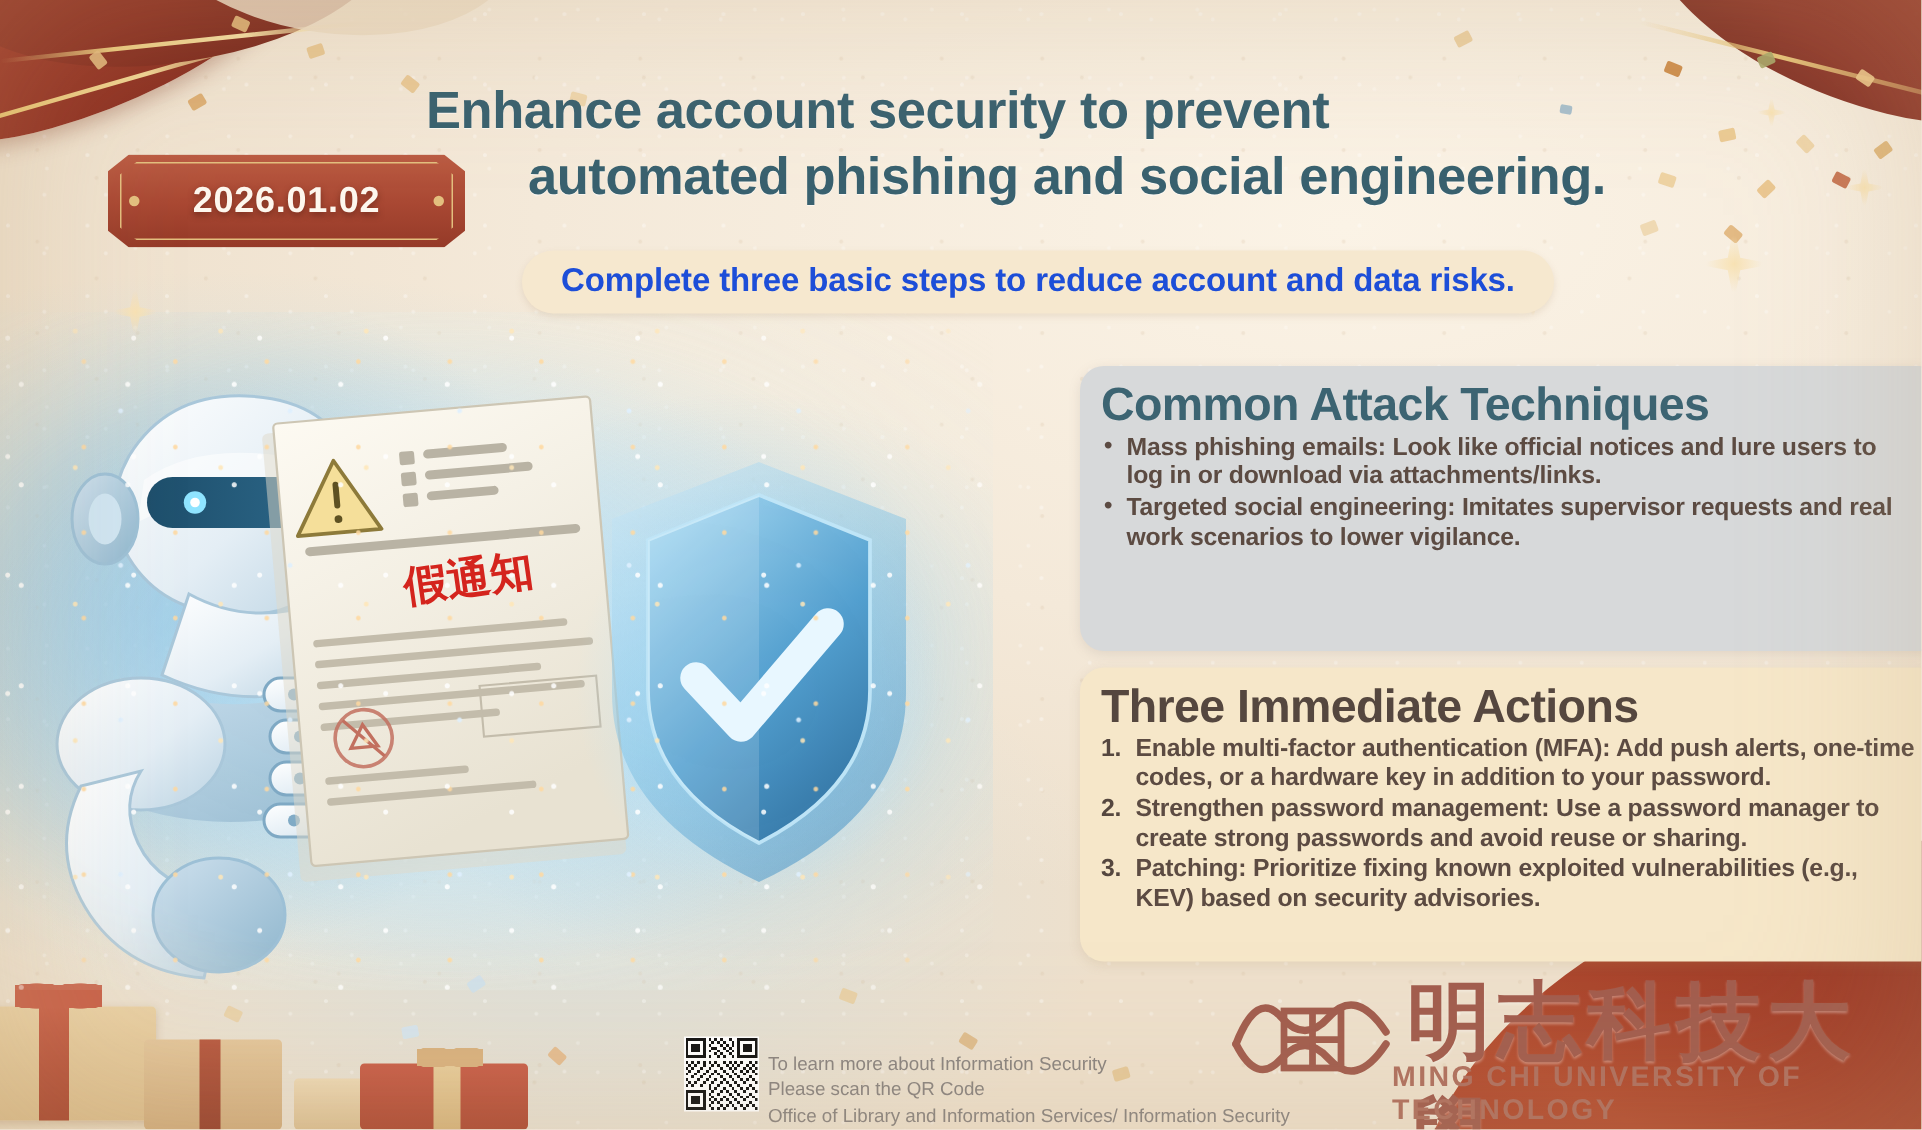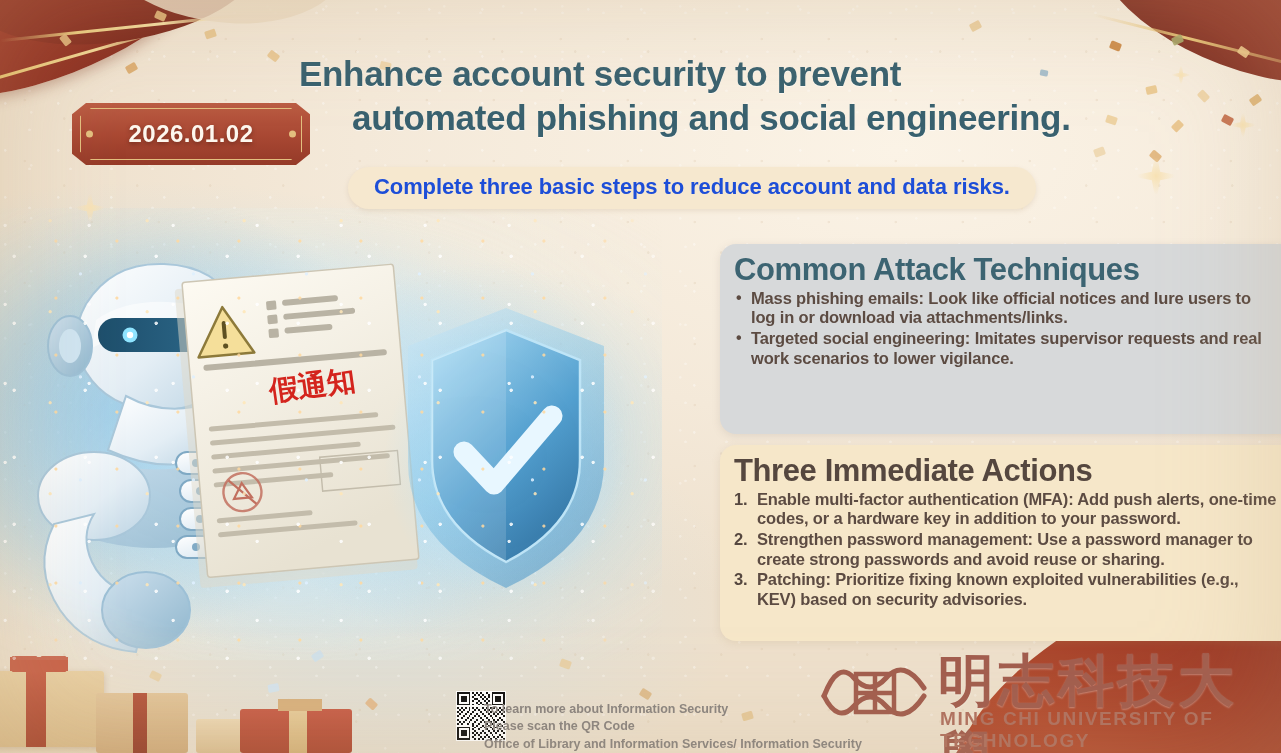--- a/index.html
+++ b/index.html
@@ -158,21 +158,21 @@
     text-shadow:0 2px 4px rgba(80,30,18,.55);z-index:2;
   }
 
   
   .headline{
     position:absolute;left:284px;top:52px;width:930px;
     color:#39616f;font-size:35px;font-weight:700;line-height:1.26;
     letter-spacing:-.3px;
     text-shadow:0 1px 0 rgba(255,255,255,.55);
   }
-  .headline .l1{display:block;margin-left:15px;}
+  .headline .l1{display:block;}
   .headline .l2{display:block;padding-left:68px;}
 
   .subtitle-wrap{
     position:absolute;left:348px;top:167px;
     background:#f6e8cf;border-radius:24px;
     padding:7px 26px 9px;
     box-shadow:0 2px 5px rgba(170,140,100,.18);
   }
   .subtitle{color:#1d4ed8;font-size:22px;font-weight:700;letter-spacing:-.1px;white-space:nowrap;}
 
@@ -197,36 +197,36 @@
   }
   .panel.actions li{padding-left:23px;}
   .panel.actions li .num{
     position:absolute;left:0;top:0;font-weight:700;color:#55473f;
   }
 
   
   .qr{position:absolute;left:456px;top:691px;width:50px;height:50px;background:#fff;padding:1px;box-sizing:border-box;}
   .qr svg{display:block;}
   .footer-text{
-    position:absolute;left:484px;top:701px;
-    color:#8a8480;font-size:12.5px;line-height:1.38;font-weight:700;
+    position:absolute;left:512px;top:701px;
+    color:#8a8480;font-size:12.5px;line-height:1.38;font-weight:400;
   }
   .footer-text div{white-space:nowrap;}
 
   
   .logo{position:absolute;left:820px;top:648px;width:440px;height:96px;}
   .logo .mark{position:absolute;left:0;top:4px;width:112px;height:78px;}
   .logo .cn{
     position:absolute;left:118px;top:-4px;
     color:#a25d4e;font-size:56px;font-weight:700;letter-spacing:4px;
     font-family:"DejaVu Sans", sans-serif;
     text-shadow:0 1px 2px rgba(255,255,255,.35);
   }
   .logo .en{
-    position:absolute;left:120px;top:60px;
+    position:absolute;left:108px;top:60px;
     color:#b0705f;font-size:19px;font-weight:700;letter-spacing:1.6px;
     font-family:"Liberation Sans", sans-serif;
   }
 </style>
 </head>
 <body>
 
 <div class="poster">
 
   <div class="texture"></div>

